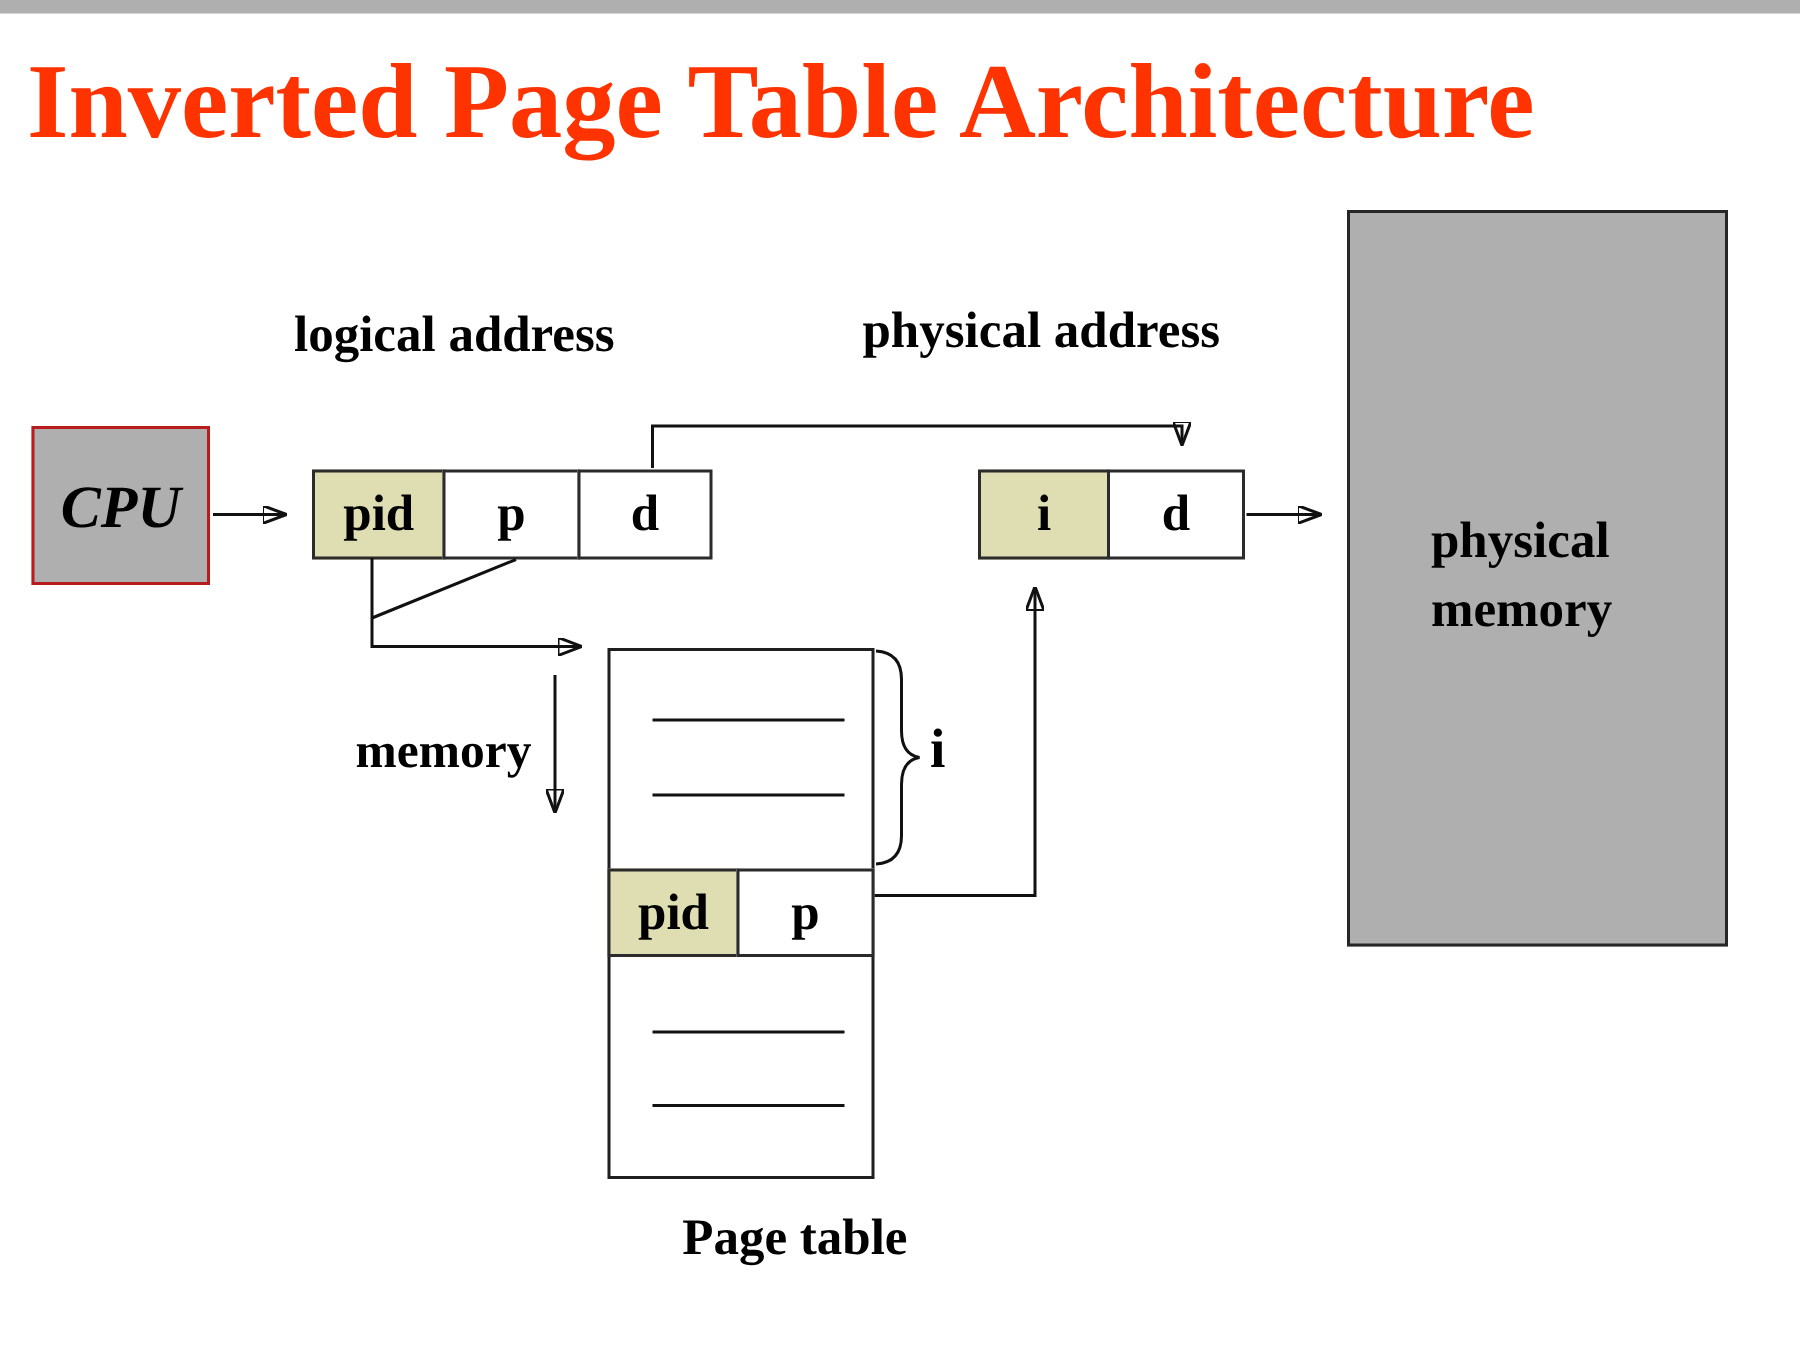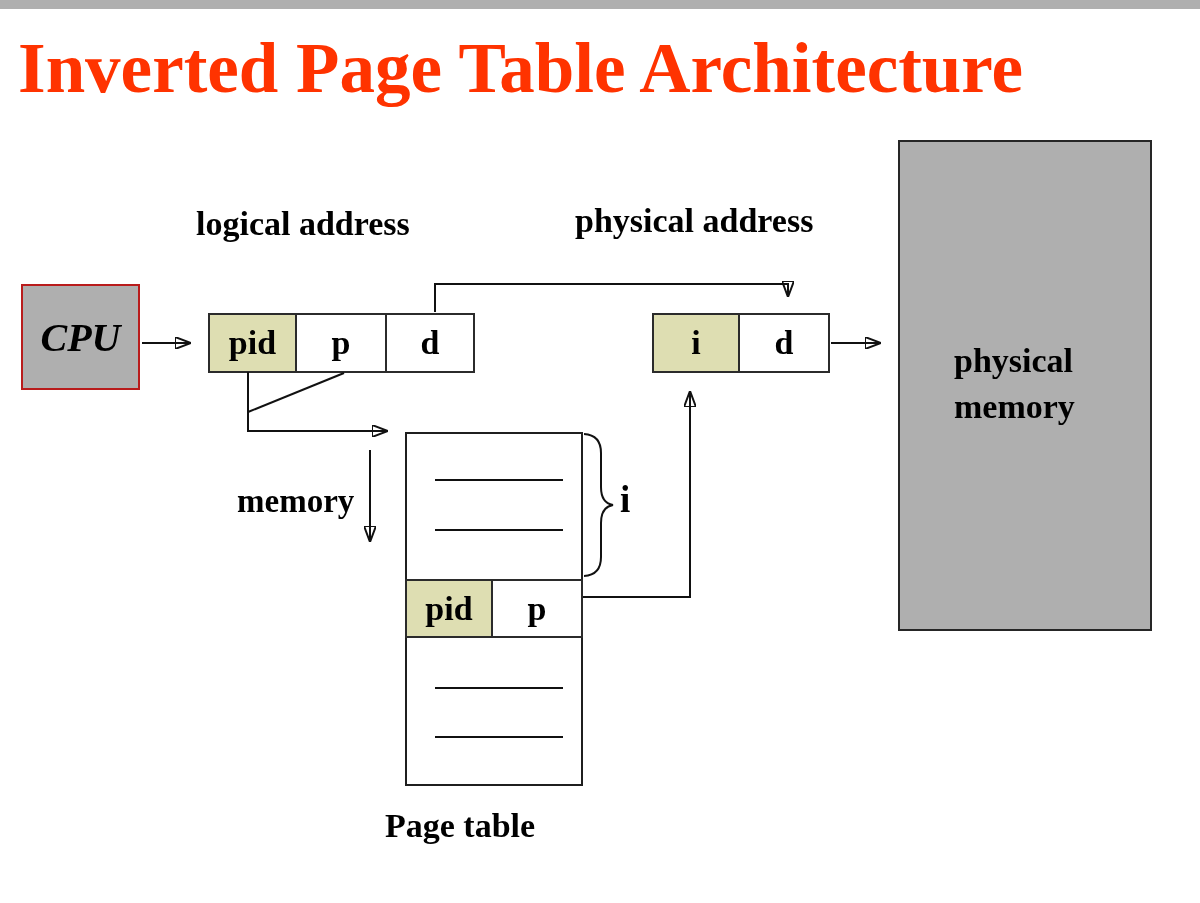--- a/index.html
+++ b/index.html
@@ -29,21 +29,21 @@
     white-space:nowrap;
     letter-spacing:0px;
   }
   .lbl{
     position:absolute;font-size:34px;line-height:1;white-space:nowrap;
   }
   .lbl-logical{left:196px;top:207px;}
   .lbl-physical{left:575px;top:204px;}
   .lbl-search{left:237px;top:485px;font-size:33px;}
   .lbl-brace-i{left:620px;top:481px;font-size:37px;}
-  .lbl-pagetable{left:385px;top:809px;width:220px;text-align:left;}
+  .lbl-pagetable{left:385px;top:809px;width:220px;text-align:right;}
   .cpu-box{
     position:absolute;left:21px;top:284px;width:119px;height:106px;
     background:var(--box-gray);
     border:2px solid #b91c1c;box-sizing:border-box;
     display:flex;align-items:center;justify-content:center;
     font-size:40px;
     font-style:italic;
   }
   .mem-box{
     position:absolute;left:898px;top:140px;width:254px;height:491px;

